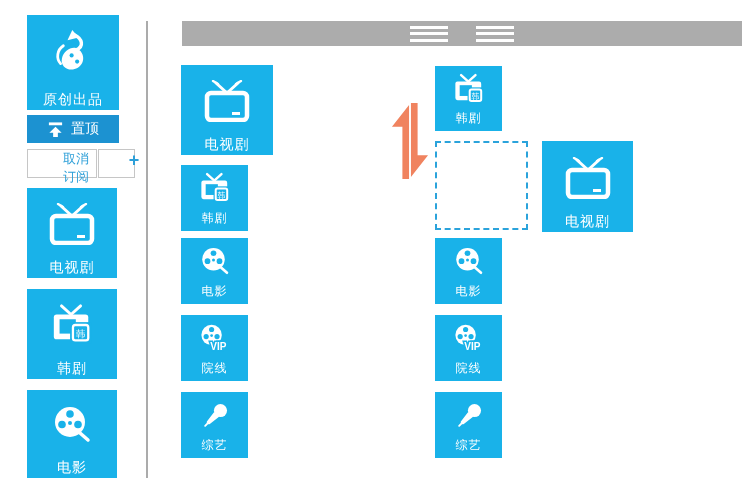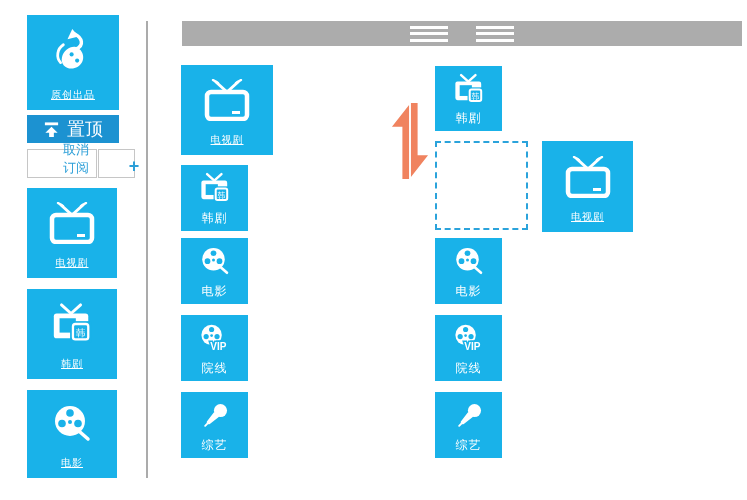--- a/index.html
+++ b/index.html
@@ -19,31 +19,31 @@
   .dragbar .label{color:#fff;font-size:14px;letter-spacing:2px;}
   .burger{display:flex;flex-direction:column;justify-content:space-between;width:38px;height:16px;}
   .burger i{display:block;height:3px;background:#fff;}
   
   .tile{
     background:#19B2E9;color:#fff;display:flex;flex-direction:column;
     align-items:center;justify-content:flex-end;box-sizing:border-box;
   }
   .tile .ticon{flex:1;display:flex;align-items:center;justify-content:center;width:100%;}
   .tile .tlabel{color:#fff;line-height:1;}
-  .tile.big .tlabel{font-size:10px;padding-bottom:10px;letter-spacing:1px;text-decoration:underline;}
+  .tile.big .tlabel{font-size:14px;padding-bottom:4px;letter-spacing:1px;}
   .tile.small .tlabel{font-size:12px;padding-bottom:7px;letter-spacing:1px;}
   
   .pin-btn{
     left:27px;top:115px;width:92px;height:28px;background:#1C92D1;
     display:flex;align-items:center;justify-content:center;gap:7px;cursor:pointer;
   }
-  .pin-btn span{color:#fff;font-size:18px;}
+  .pin-btn span{color:#fff;font-size:14px;}
   .ghost-btn{
     background:#fff;border:1px solid #C6C6C6;box-sizing:border-box;
-    display:flex;align-items:flex-end;justify-content:center;color:#2C9FD8;cursor:pointer;padding-left:35px;
+    display:flex;align-items:flex-start;justify-content:center;color:#2C9FD8;cursor:pointer;padding-left:35px;
   }
   .unsub{left:27px;top:149px;width:70px;height:29px;font-size:13px;}
   .addbtn{left:98px;top:149px;width:21px;height:29px;font-size:18px;font-weight:bold;}
   
   .placeholder{
     left:435px;top:141px;width:93px;height:89px;box-sizing:border-box;
     border:2px dashed #2BA3DB;background:#fff;
   }
   svg{display:block;}
 </style>

